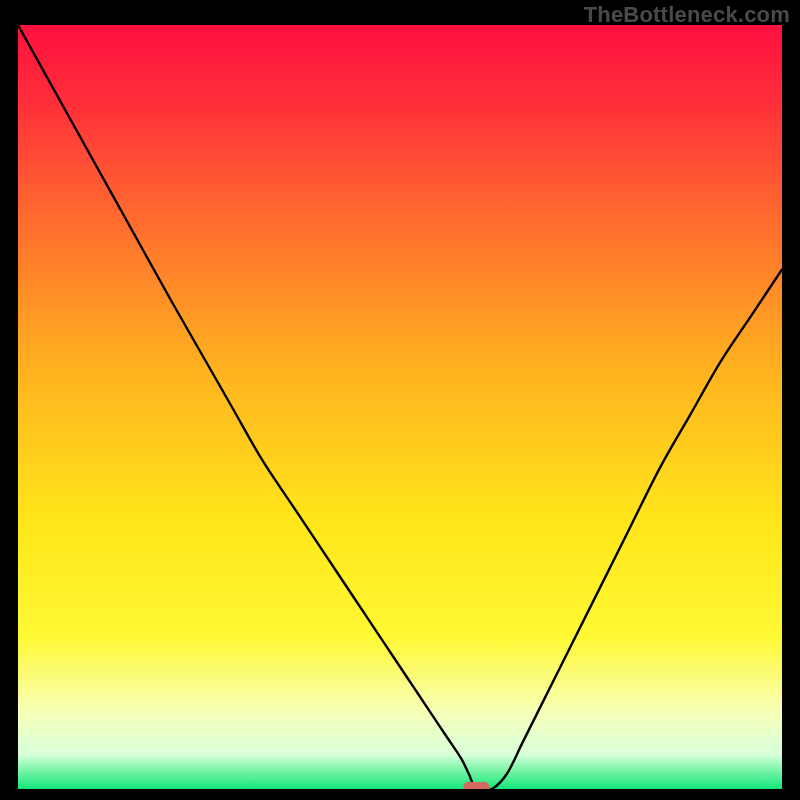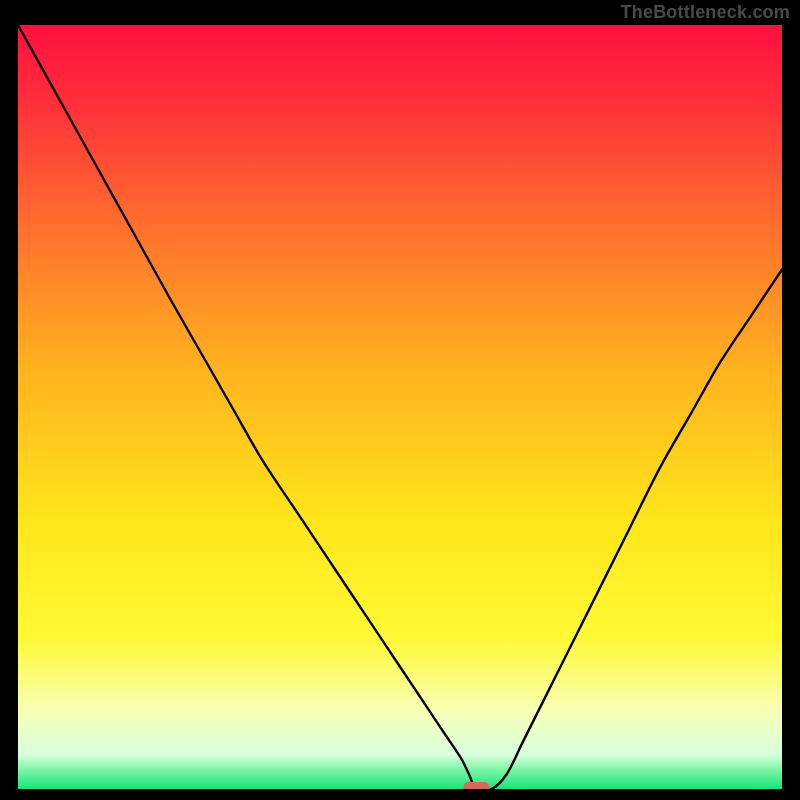--- a/index.html
+++ b/index.html
@@ -15,21 +15,21 @@
     position: relative;
     width: 800px;
     height: 800px;
     background: #000;
   }
   .watermark {
     position: absolute;
     top: 2px;
     right: 10px;
     color: #4a4a4a;
-    font-size: 18px;
+    font-size: 22px;
     font-weight: 600;
     letter-spacing: 0.2px;
     z-index: 5;
   }
   svg.plot {
     position: absolute;
     left: 18px;
     top: 25px;
     width: 764px;
     height: 764px;

